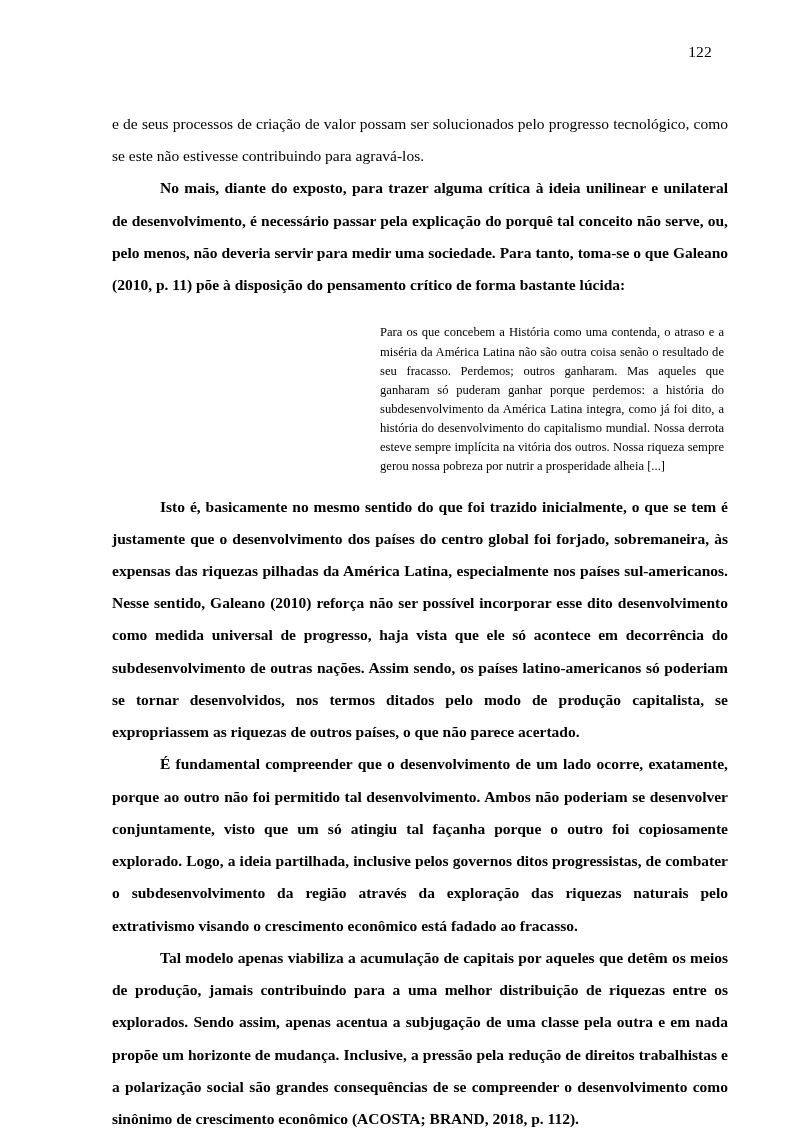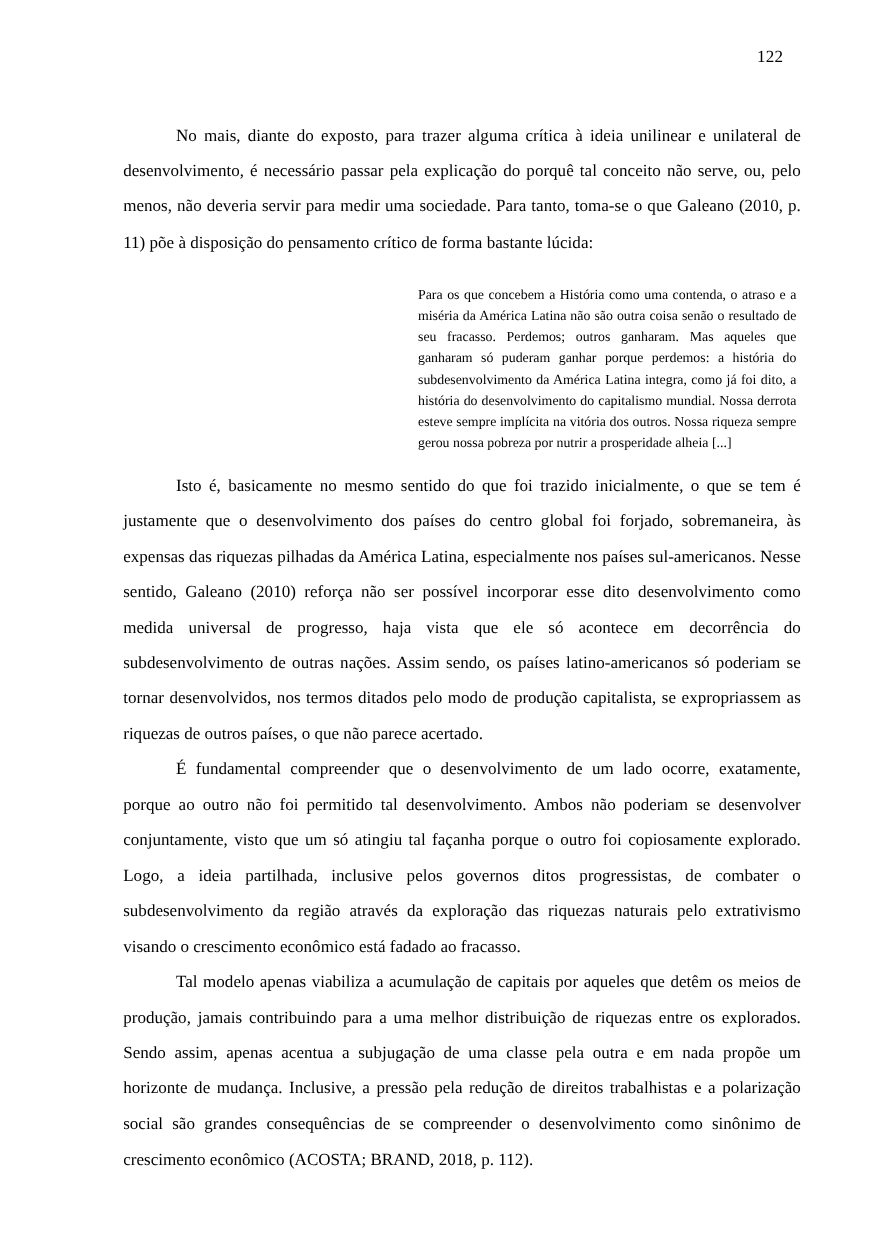--- a/index.html
+++ b/index.html
@@ -40,20 +40,21 @@
   p.para {
     margin: 0;
     font-size: 15.5px;
     line-height: 2.08;
     text-align: justify;
     text-justify: inter-word;
     hyphens: none;
   }
   p.indent {
     text-indent: 48px;
+    font-weight: bold;
   }
   .quote {
     margin: 22px 4px 14px 0;
     padding-left: 268px;
   }
   .quote p {
     margin: 0;
     font-size: 12.6px;
     line-height: 1.52;
     text-align: justify;
@@ -61,20 +62,21 @@
 </style>
 </head>
 <body>
 
 <div class="page">
 
   <div class="page-number">122</div>
 
   <div class="body-block">
 
+    <p class="para">e de seus processos de criação de valor possam ser solucionados pelo progresso tecnológico, como se este não estivesse contribuindo para agravá-los.</p>
 
     <p class="para indent">No mais, diante do exposto, para trazer alguma crítica à ideia unilinear e unilateral de desenvolvimento, é necessário passar pela explicação do porquê tal conceito não serve, ou, pelo menos, não deveria servir para medir uma sociedade. Para tanto, toma-se o que Galeano (2010, p. 11) põe à disposição do pensamento crítico de forma bastante lúcida:</p>
 
     <div class="quote">
       <p>Para os que concebem a História como uma contenda, o atraso e a miséria da América Latina não são outra coisa senão o resultado de seu fracasso. Perdemos; outros ganharam. Mas aqueles que ganharam só puderam ganhar porque perdemos: a história do subdesenvolvimento da América Latina integra, como já foi dito, a história do desenvolvimento do capitalismo mundial. Nossa derrota esteve sempre implícita na vitória dos outros. Nossa riqueza sempre gerou nossa pobreza por nutrir a prosperidade alheia [...]</p>
     </div>
 
     <p class="para indent">Isto é, basicamente no mesmo sentido do que foi trazido inicialmente, o que se tem é justamente que o desenvolvimento dos países do centro global foi forjado, sobremaneira, às expensas das riquezas pilhadas da América Latina, especialmente nos países sul-americanos. Nesse sentido, Galeano (2010) reforça não ser possível incorporar esse dito desenvolvimento como medida universal de progresso, haja vista que ele só acontece em decorrência do subdesenvolvimento de outras nações. Assim sendo, os países latino-americanos só poderiam se tornar desenvolvidos, nos termos ditados pelo modo de produção capitalista, se expropriassem as riquezas de outros países, o que não parece acertado.</p>
 
     <p class="para indent">É fundamental compreender que o desenvolvimento de um lado ocorre, exatamente, porque ao outro não foi permitido tal desenvolvimento. Ambos não poderiam se desenvolver conjuntamente, visto que um só atingiu tal façanha porque o outro foi copiosamente explorado. Logo, a ideia partilhada, inclusive pelos governos ditos progressistas, de combater o subdesenvolvimento da região através da exploração das riquezas naturais pelo extrativismo visando o crescimento econômico está fadado ao fracasso.</p>

